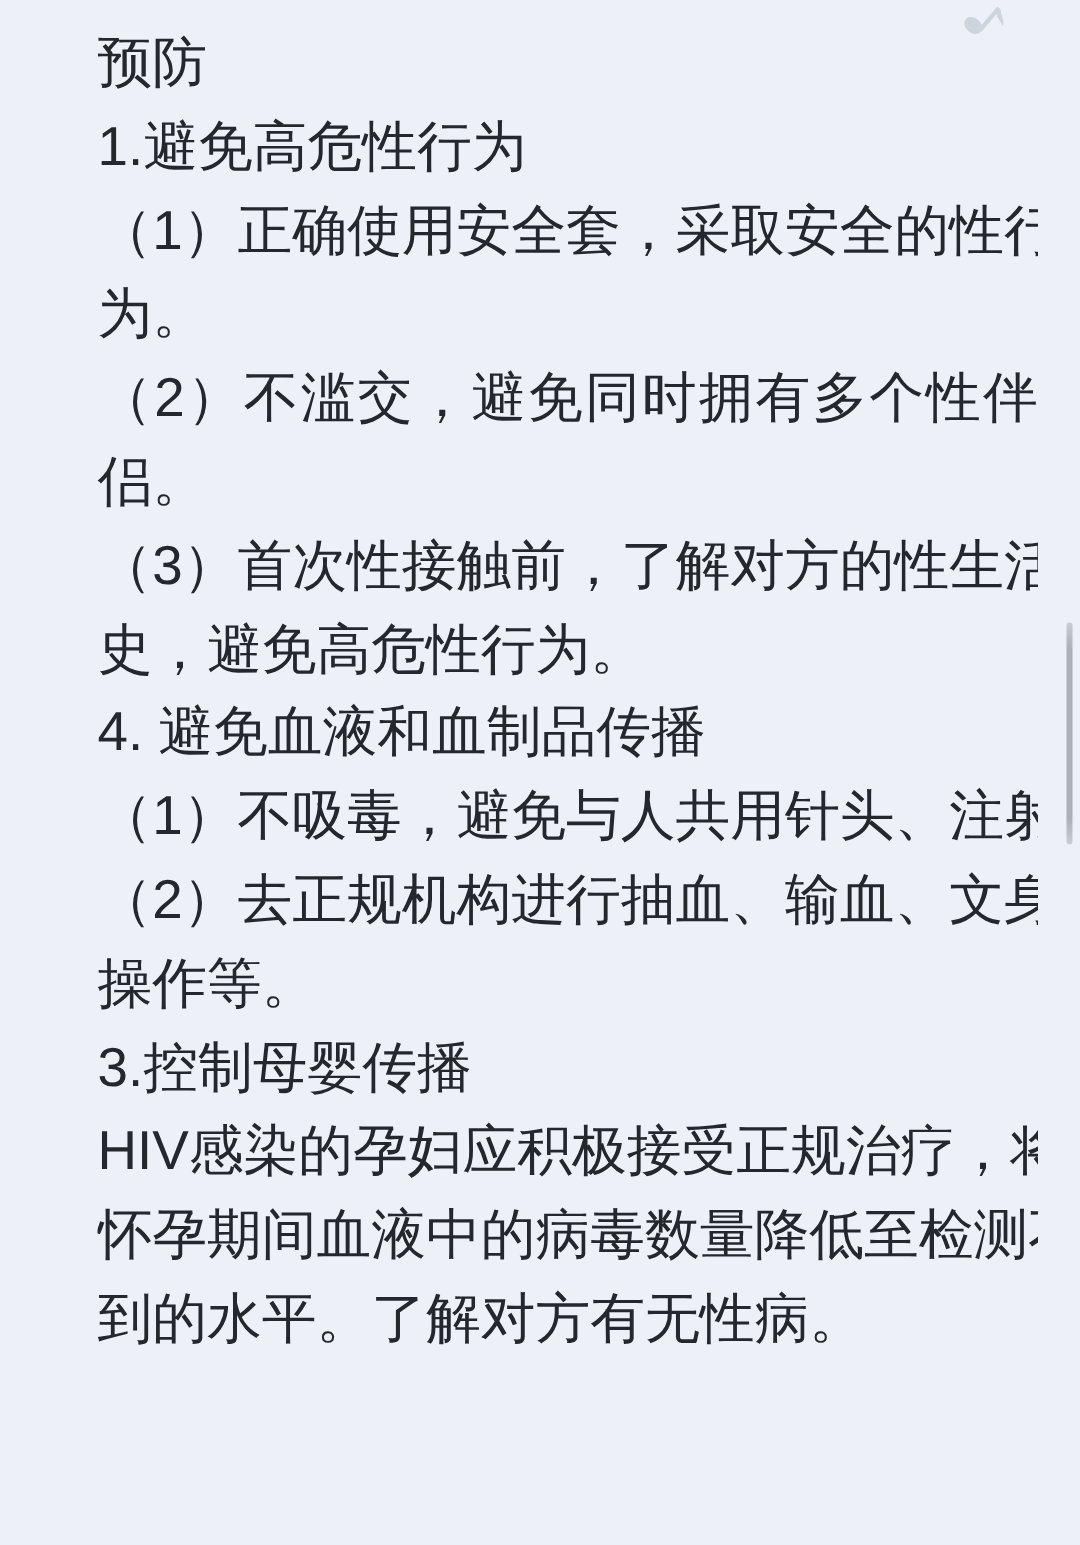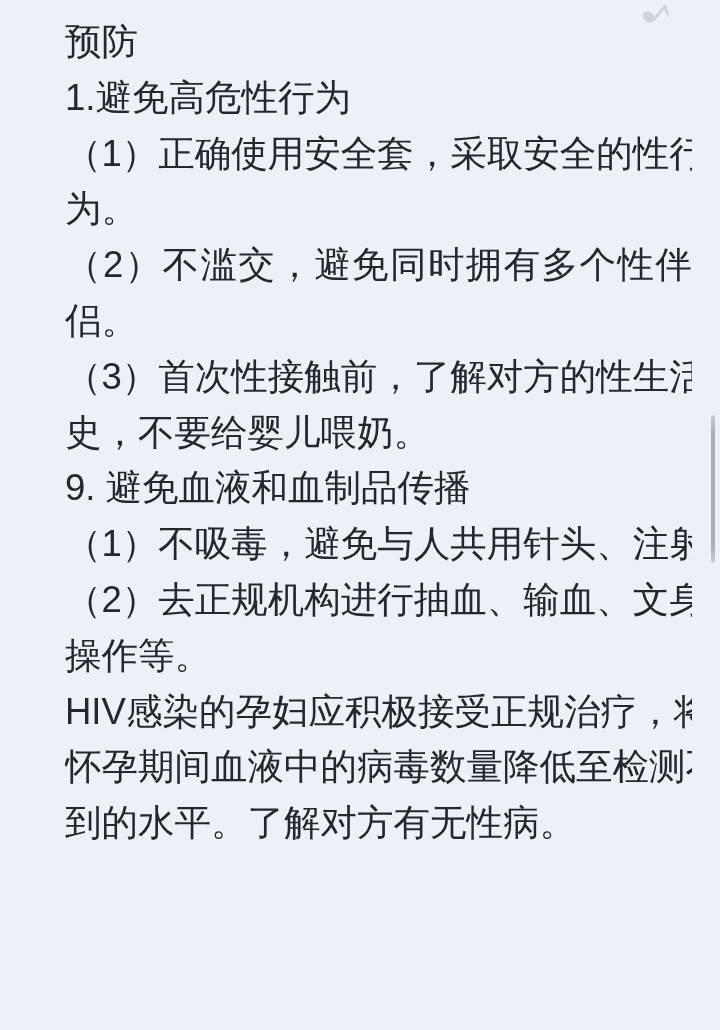--- a/index.html
+++ b/index.html
@@ -113,22 +113,22 @@
       <span>，</span>
       <span>了</span>
       <span>解</span>
       <span>对</span>
       <span>方</span>
       <span>的</span>
       <span>性</span>
       <span>生</span>
       <span>活</span>
     </div>
-  <div class="line">史，不要给婴儿喂奶。</div>
-  <div class="line">9. 避免血液和血制品传播</div>
+  <div class="line">史，避免高危性行为。</div>
+  <div class="line">4. 避免血液和血制品传播</div>
   <div class="line" data-fill="true">
       <span>（</span>
       <span>1</span>
       <span>）</span>
       <span>不</span>
       <span>吸</span>
       <span>毒</span>
       <span>，</span>
       <span>避</span>
       <span>免</span>
@@ -156,20 +156,21 @@
       <span>抽</span>
       <span>血</span>
       <span>、</span>
       <span>输</span>
       <span>血</span>
       <span>、</span>
       <span>文</span>
       <span>身</span>
     </div>
   <div class="line">操作等。</div>
+  <div class="line">3.控制母婴传播</div>
   <div class="line" data-fill="true">
       <span>H</span>
       <span>I</span>
       <span>V</span>
       <span>感</span>
       <span>染</span>
       <span>的</span>
       <span>孕</span>
       <span>妇</span>
       <span>应</span>

